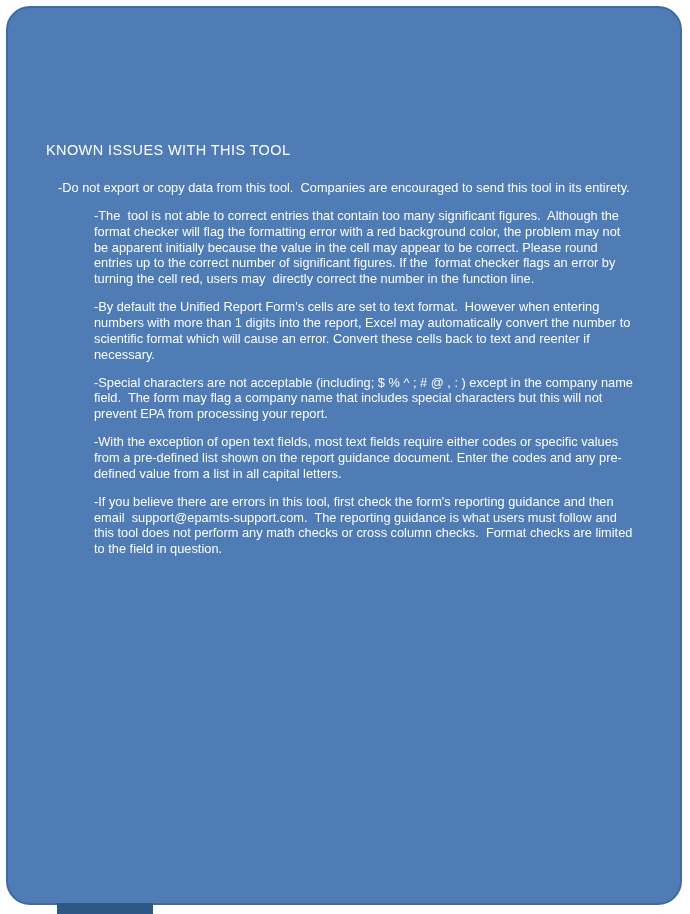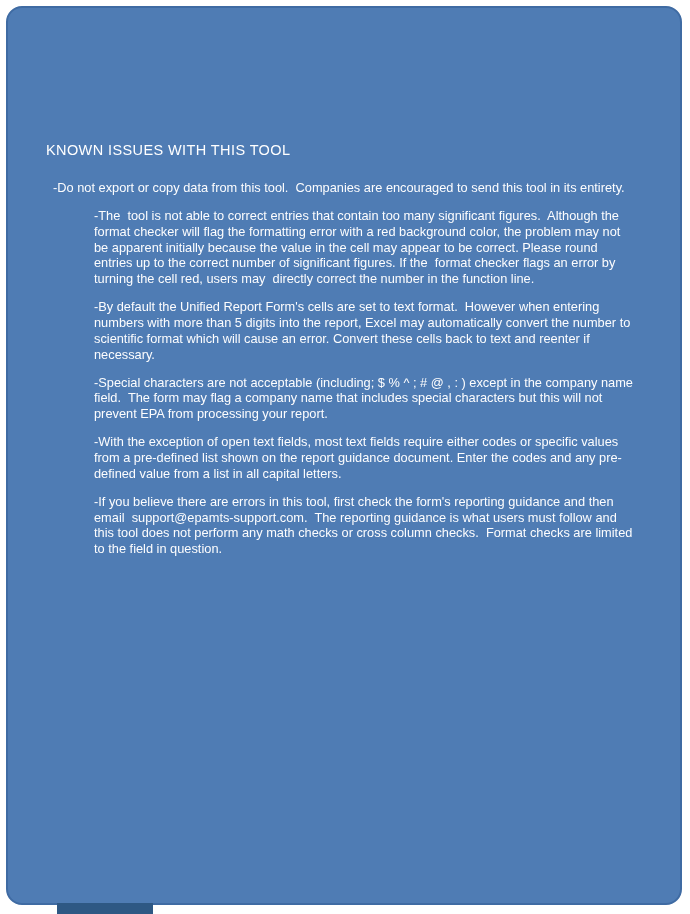--- a/index.html
+++ b/index.html
@@ -25,42 +25,42 @@
     z-index: 3;
   }
   .rounded-shape {
     position: absolute;
     left: 6px;
     top: 6px;
     width: 676px;
     height: 899px;
     background: #4f7cb4;
     border: 2px solid #3f6ba3;
-    border-radius: 16px;
+    border-radius: 24px;
     box-sizing: border-box;
     z-index: 1;
   }
   .shape-content {
     position: absolute;
     left: 38px;
     top: 134px;
     right: 44px;
     color: #ffffff;
   }
   .shape-title {
     font-size: 14.5px;
     font-weight: 400;
     letter-spacing: 0.4px;
     margin: 0 0 22px 0;
     color: #ffffff;
   }
   .para {
     font-size: 12.8px;
     line-height: 1.24;
-    margin: 0 0 12px 7px;
+    margin: 0 0 12px 12px;
     white-space: pre-wrap;
     color: #fdfdfe;
   }
   .para.indent {
     margin-left: 48px;
   }
 </style>
 </head>
 <body>
 
@@ -70,21 +70,21 @@
     <div class="shape-content">
 
       <h1 class="shape-title">KNOWN ISSUES WITH THIS TOOL</h1>
 
       <div class="para">-Do not export or copy data from this tool.  Companies are encouraged to send this tool in its entirety.</div>
 
 
 
       <div class="para indent">-The  tool is not able to correct entries that contain too many significant figures.  Although the format checker will flag the formatting error with a red background color, the problem may not be apparent initially because the value in the cell may appear to be correct. Please round entries up to the correct number of significant figures. If the  format checker flags an error by turning the cell red, users may  directly correct the number in the function line.</div>
 
-      <div class="para indent">-By default the Unified Report Form's cells are set to text format.  However when entering numbers with more than 5 digits into the report, Excel may automatically convert the number to scientific format which will cause an error. Convert these cells back to text and reenter if necessary.</div>
+      <div class="para indent">-By default the Unified Report Form's cells are set to text format.  However when entering numbers with more than 1 digits into the report, Excel may automatically convert the number to scientific format which will cause an error. Convert these cells back to text and reenter if necessary.</div>
 
 
 
       <div class="para indent">-Special characters are not acceptable (including; $ % ^ ; # @ , : ) except in the company name field.  The form may flag a company name that includes special characters but this will not prevent EPA from processing your report.</div>
 
       <div class="para indent">-With the exception of open text fields, most text fields require either codes or specific values from a pre-defined list shown on the report guidance document. Enter the codes and any pre-defined value from a list in all capital letters.</div>
 
       <div class="para indent">-If you believe there are errors in this tool, first check the form's reporting guidance and then email  support@epamts-support.com.  The reporting guidance is what users must follow and this tool does not perform any math checks or cross column checks.  Format checks are limited to the field in question.</div>
 
     </div>

